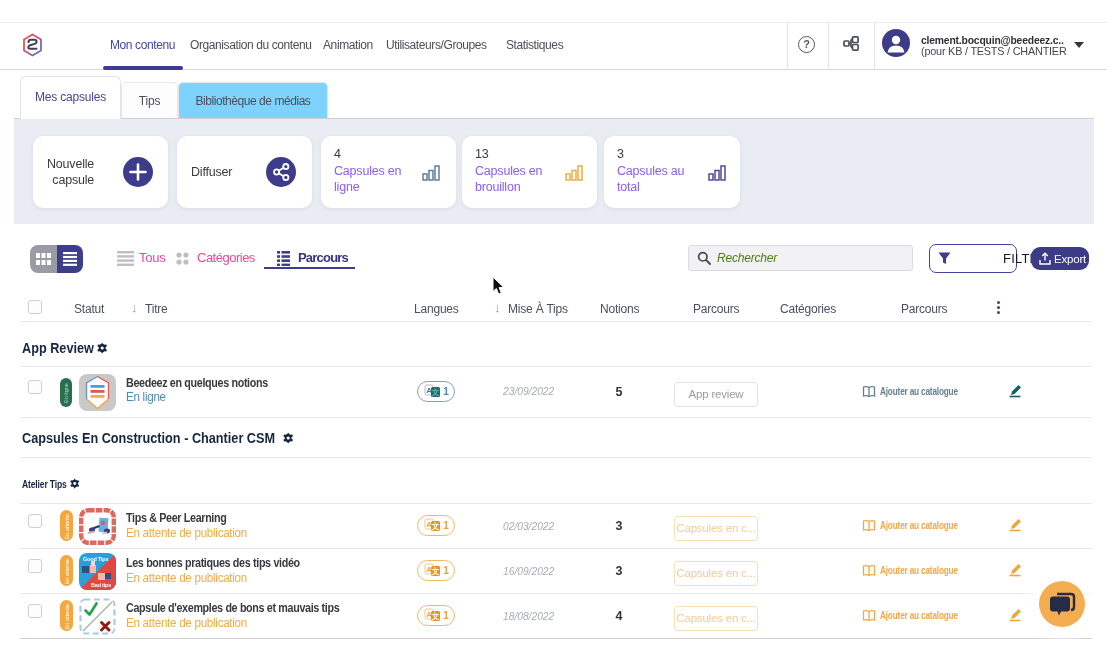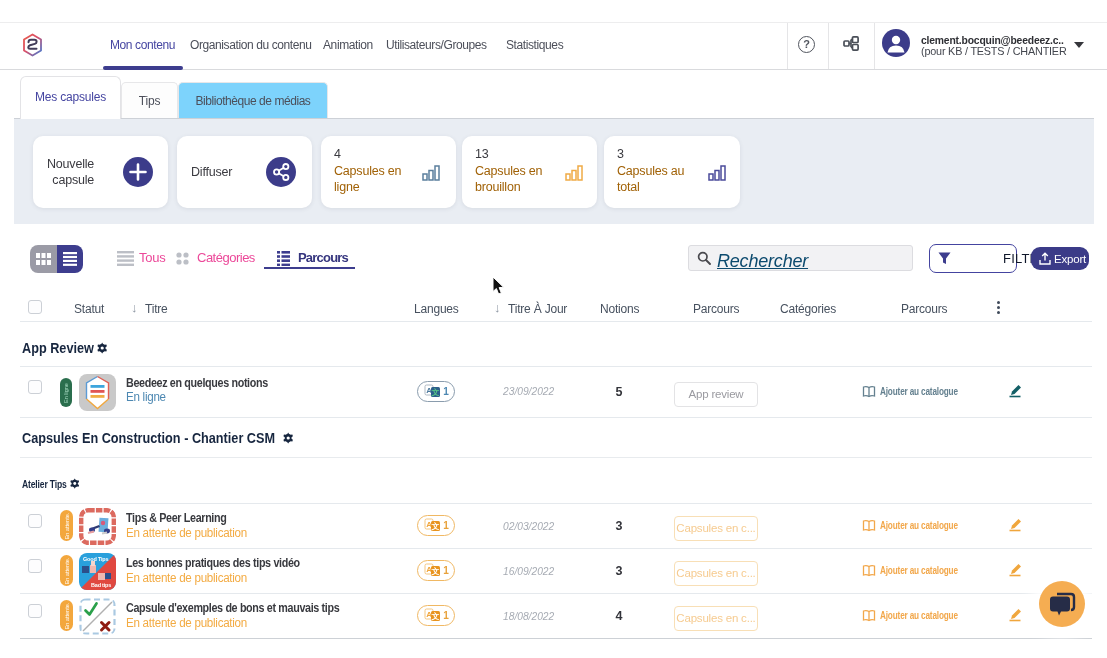--- a/index.html
+++ b/index.html
@@ -9,21 +9,21 @@
 .nowrap { white-space:nowrap; }
 
 .navitem { position:absolute; top:38px; font-size:12px; color:#4c4f5a; letter-spacing:-0.4px; }
 .vline { position:absolute; top:23px; height:46px; width:1px; background:#e5e5e7; }
 
 .card { position:absolute; background:#fff; border-radius:10px;
   box-shadow:0 1px 4px rgba(60,70,90,0.10); top:136px; height:72px; }
 .cardtxt { position:absolute; left:14px; font-size:12.5px; color:#3a3a40; line-height:16px; }
 .circbtn { position:absolute; width:30px; height:30px; border-radius:50%; background:#3c3c8a; top:157px; }
 .statnum { position:absolute; left:13px; top:11px; font-size:12.5px; color:#3a3a40; }
-.statlbl { position:absolute; left:13px; top:27px; font-size:12.5px; color:#a16207; line-height:16px; }
+.statlbl { position:absolute; left:13px; top:27px; font-size:12.5px; color:#8b5cf6; line-height:16px; }
 
 .ttab { position:absolute; top:250px; font-size:13px; color:#ec4899; }
 
 .th { position:absolute; top:302px; font-size:12px; color:#47515f; }
 .hr { position:absolute; left:20px; width:1072px; height:1px; background:#e5e9ed; }
 .cb { position:absolute; left:28px; width:14px; height:14px; border:1.5px solid #ccd0d6; border-radius:3px; background:#fdfdfe; }
 .row { position:absolute; left:0; width:1107px; }
 .pill { position:absolute; left:60px; border-radius:7px; }
 .pill span { position:absolute; left:50%; top:50%; transform:translate(-50%,-50%) rotate(-90deg); font-size:5.5px; letter-spacing:0; white-space:nowrap; }
 .thumb { position:absolute; left:79px; width:37px; height:37px; border-radius:8px; overflow:hidden; }
@@ -195,21 +195,21 @@
     </g>
   </svg>
 <div class="ttab" style="left:298px;color:#35357e;font-weight:bold;letter-spacing:-0.8px;">Parcours</div>
 <div class="abs" style="left:264px;top:266.5px;width:91px;height:2.5px;background:#3d3d8e;"></div>
 
 <div class="abs" style="left:688px;top:245px;width:225px;height:26px;background:#f2f2f4;border:1px solid #dcdce0;border-radius:3px;"></div>
 <svg class="abs" style="left:697px;top:251px;" width="14" height="14" viewBox="0 0 14 14">
     <circle cx="5.8" cy="5.8" r="4.2" fill="none" stroke="#4a4a4f" stroke-width="1.7"></circle>
     <path d="M9 9 L13 13" stroke="#4a4a4f" stroke-width="1.9" stroke-linecap="round"></path>
   </svg>
-<div class="abs" style="left:717px;top:251px;font-size:18px;font-style:italic;color:#0c4a6e;text-decoration:underline;">Rechercher</div>
+<div class="abs" style="left:717px;top:251px;font-size:12px;font-style:italic;color:#4d7c0f;">Rechercher</div>
 
 <div class="abs" style="left:929px;top:244px;width:88px;height:29px;background:#fff;border:1.5px solid #4444a0;border-radius:7px;"></div>
 <svg class="abs" style="left:938px;top:252px;" width="13" height="13" viewBox="0 0 13 13">
     <path d="M0.5 0.5 L12.5 0.5 L8 6.5 L8 12 L5 10.5 L5 6.5 Z" fill="#3d3d8e"></path>
   </svg>
 <div class="abs" style="left:1003px;top:251px;font-size:13px;color:#0f172a;letter-spacing:0.2px;">FILTRES</div>
 
 <div class="abs" style="left:1031px;top:247px;width:58px;height:23px;background:#3b3b88;border-radius:9px;"></div>
 <svg class="abs" style="left:1039px;top:252px;" width="12" height="13" viewBox="0 0 12 13">
     <g stroke="#fff" stroke-width="1.4" fill="none">
@@ -223,21 +223,21 @@
 <svg class="abs" style="left:492px;top:277px;" width="13" height="19" viewBox="0 0 13 19">
     <path d="M1 0 L1 14.5 L4.4 11.5 L6.6 17 L9.3 15.9 L7.1 10.6 L11.6 10.3 Z" fill="#111" stroke="#fff" stroke-width="1"></path>
   </svg>
 
 <div class="cb" style="top:300px;"></div>
 <div class="th" style="left:74px;">Statut</div>
 <div class="th" style="left:131px;top:300px;color:#8e97a3;font-size:13px;">↓</div>
 <div class="th" style="left:145px;">Titre</div>
 <div class="th" style="left:414px;">Langues</div>
 <div class="th" style="left:494px;top:300px;color:#8e97a3;font-size:13px;">↓</div>
-<div class="th" style="left:508px;">Titre À Jour</div>
+<div class="th" style="left:508px;">Mise À Tips</div>
 <div class="th" style="left:600px;">Notions</div>
 <div class="th" style="left:693px;">Parcours</div>
 <div class="th" style="left:780px;">Catégories</div>
 <div class="th" style="left:901px;">Parcours</div>
 <div class="abs" style="left:997px;top:301px;width:3px;height:14px;color:#3f4a5a;">
   <div style="width:3px;height:3px;border-radius:50%;background:#3f4a5a;margin-bottom:2px;"></div>
   <div style="width:3px;height:3px;border-radius:50%;background:#3f4a5a;margin-bottom:2px;"></div>
   <div style="width:3px;height:3px;border-radius:50%;background:#3f4a5a;"></div>
 </div>
 <div class="hr" style="top:321px;"></div>

